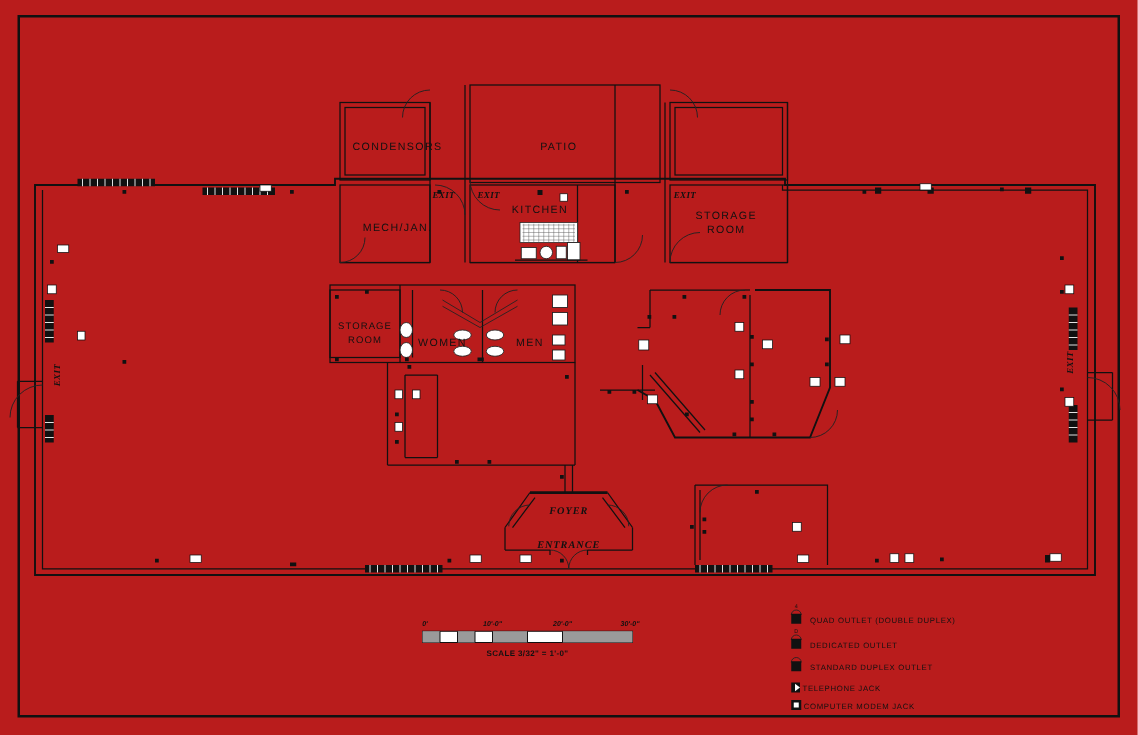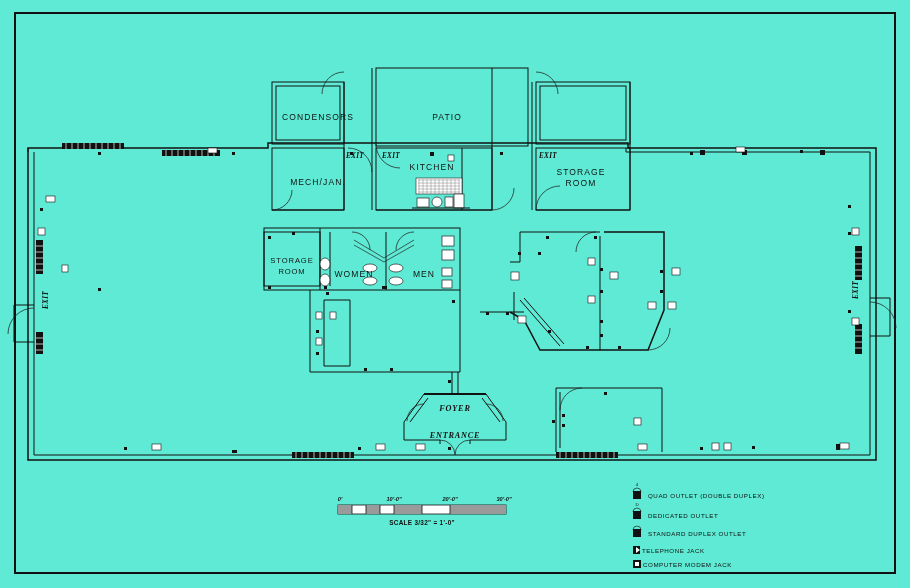--- a/index.html
+++ b/index.html
@@ -1,18 +1,18 @@
 <!DOCTYPE html>
 <html><head>
 <meta charset="utf-8">
 <style>
   html,body{margin:0;padding:0;background:#ffffff;}
   body{width:910px;height:588px;overflow:hidden;
        font-family:"Liberation Sans",sans-serif;color:#000;}
-  #sheet{position:relative;width:910px;height:588px;background:#5eead4;}
+  #sheet{position:relative;width:910px;height:588px;background:#b91c1c;}
   #frame{position:absolute;left:14px;top:12px;width:882px;height:562px;
          border:2px solid #111;box-sizing:border-box;}
   svg{position:absolute;left:0;top:0;}
   .rmlabel{font-family:"Liberation Sans",sans-serif;font-size:8.5px;
            letter-spacing:1.1px;fill:#111;text-anchor:middle;}
   .rmlabel.sm{font-size:7.6px;letter-spacing:0.9px;}
   .exitlbl{font-family:"Liberation Serif",serif;font-style:italic;
            font-weight:bold;font-size:7.2px;fill:#111;text-anchor:middle;
            letter-spacing:0.3px;}
   .foyerlbl{font-family:"Liberation Serif",serif;font-style:italic;

